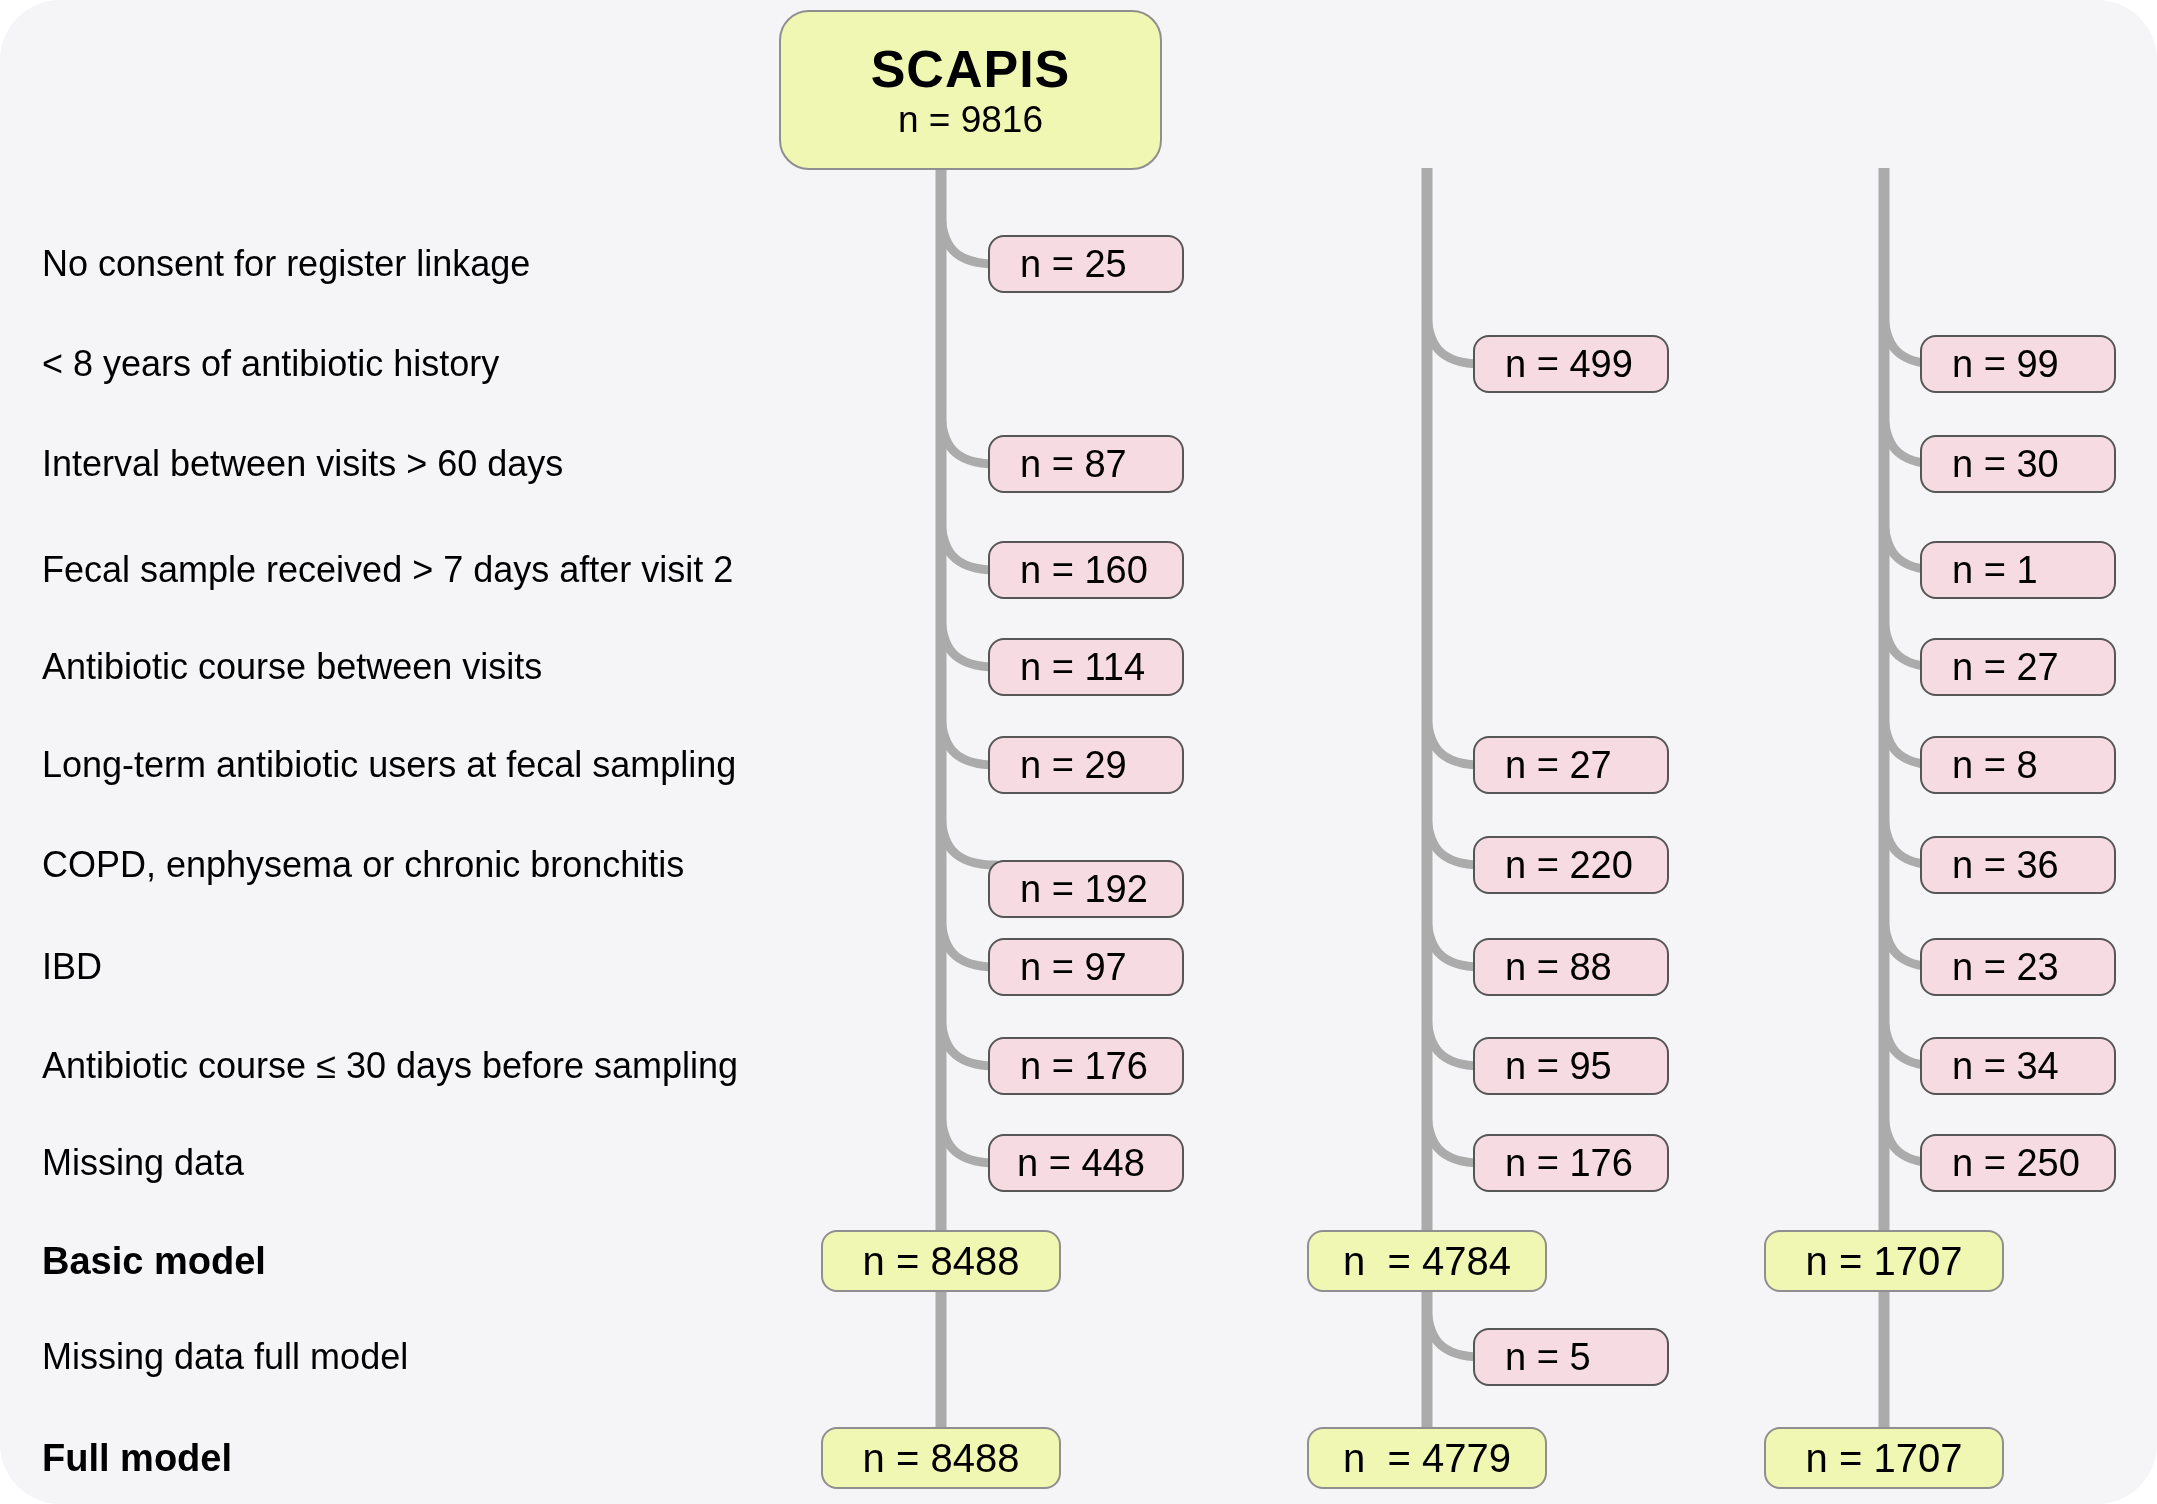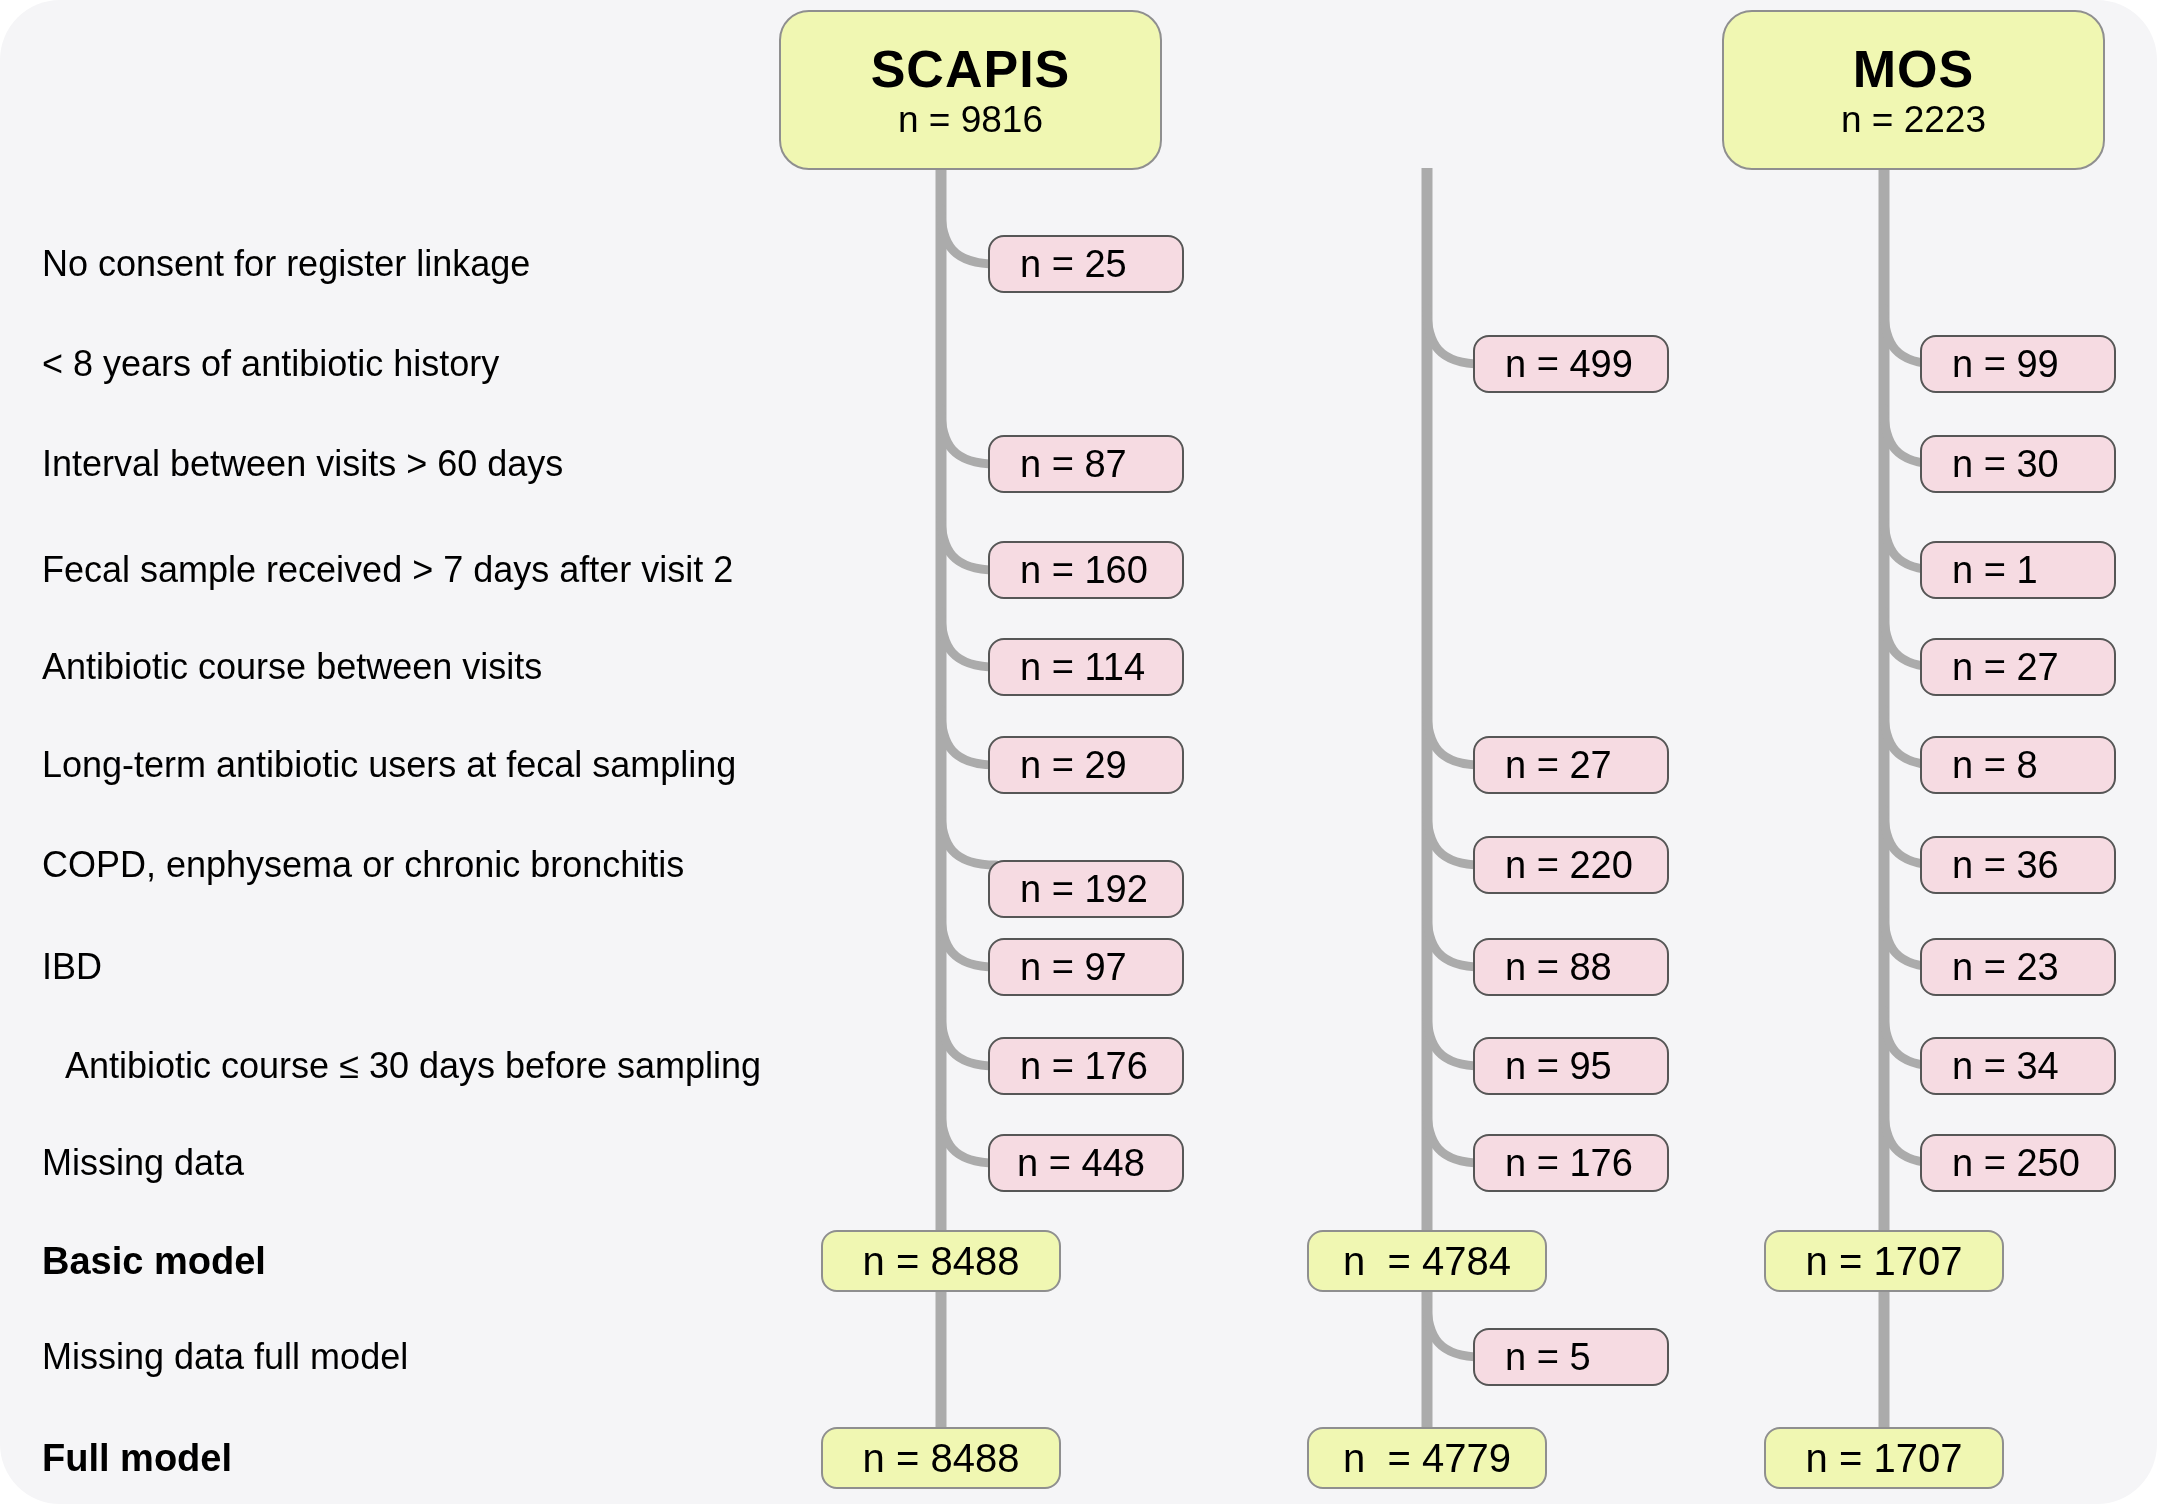--- a/index.html
+++ b/index.html
@@ -57,24 +57,20 @@
       <path d="M 941 1108 C 941 1143 953 1163 996 1163 L 996 1163" stroke="#ababab" stroke-width="9" fill="none" stroke-linecap="round"></path>
       <path d="M 1427 1108 C 1427 1143 1439 1163 1482 1163 L 1481 1163" stroke="#ababab" stroke-width="9" fill="none" stroke-linecap="round"></path>
       <path d="M 1884 1108 C 1884 1143 1896 1163 1939 1163 L 1928 1163" stroke="#ababab" stroke-width="9" fill="none" stroke-linecap="round"></path>
       <path d="M 1427 1302 C 1427 1337 1439 1357 1482 1357 L 1481 1357" stroke="#ababab" stroke-width="9" fill="none" stroke-linecap="round"></path>
     </svg>
 
   <div class="hdr" style="left:779px">
     <div class="t">SCAPIS</div>
     <div class="n">n = 9816</div>
   </div>
-  <div class="hdr" style="left:1722px">
-    <div class="t">MOS</div>
-    <div class="n">n = 2223</div>
-  </div>
 
   <div id="rows">
       <div class="rowlabel" style="top: 264px;">No consent for register linkage</div>
       <div class="pinkbox" style="left: 988px; top: 235px;">n = 25</div>
       <div class="rowlabel" style="top: 364px;">&lt; 8 years of antibiotic history</div>
       <div class="pinkbox" style="left: 1473px; top: 335px;">n = 499</div>
       <div class="pinkbox" style="left: 1920px; top: 335px;">n = 99</div>
       <div class="rowlabel" style="top: 464px;">Interval between visits &gt; 60 days</div>
       <div class="pinkbox" style="left: 988px; top: 435px;">n = 87</div>
       <div class="pinkbox" style="left: 1920px; top: 435px;">n = 30</div>
@@ -89,21 +85,21 @@
       <div class="pinkbox" style="left: 1473px; top: 736px;">n = 27</div>
       <div class="pinkbox" style="left: 1920px; top: 736px;">n = 8</div>
       <div class="rowlabel" style="top: 865px;">COPD, enphysema or chronic bronchitis</div>
       <div class="pinkbox" style="left: 988px; top: 860px;">n = 192</div>
       <div class="pinkbox" style="left: 1473px; top: 836px;">n = 220</div>
       <div class="pinkbox" style="left: 1920px; top: 836px;">n = 36</div>
       <div class="rowlabel" style="top: 967px;">IBD</div>
       <div class="pinkbox" style="left: 988px; top: 938px;">n = 97</div>
       <div class="pinkbox" style="left: 1473px; top: 938px;">n = 88</div>
       <div class="pinkbox" style="left: 1920px; top: 938px;">n = 23</div>
-      <div class="rowlabel" style="top: 1066px; margin-left: 23px;">Antibiotic course ≤ 30 days before sampling</div>
+      <div class="rowlabel" style="top: 1066px;">Antibiotic course ≤ 30 days before sampling</div>
       <div class="pinkbox" style="left: 988px; top: 1037px;">n = 176</div>
       <div class="pinkbox" style="left: 1473px; top: 1037px;">n = 95</div>
       <div class="pinkbox" style="left: 1920px; top: 1037px;">n = 34</div>
       <div class="rowlabel" style="top: 1163px;">Missing data</div>
       <div class="pinkbox" style="left: 988px; top: 1134px; padding-left: 27px;">n = 448</div>
       <div class="pinkbox" style="left: 1473px; top: 1134px;">n = 176</div>
       <div class="pinkbox" style="left: 1920px; top: 1134px;">n = 250</div>
       <div class="rowlabel bold" style="top: 1261px;">Basic model</div>
       <div class="yellowbox" style="left: 821px; top: 1230px;">n = 8488</div>
       <div class="yellowbox" style="left: 1307px; top: 1230px;">n  = 4784</div>

